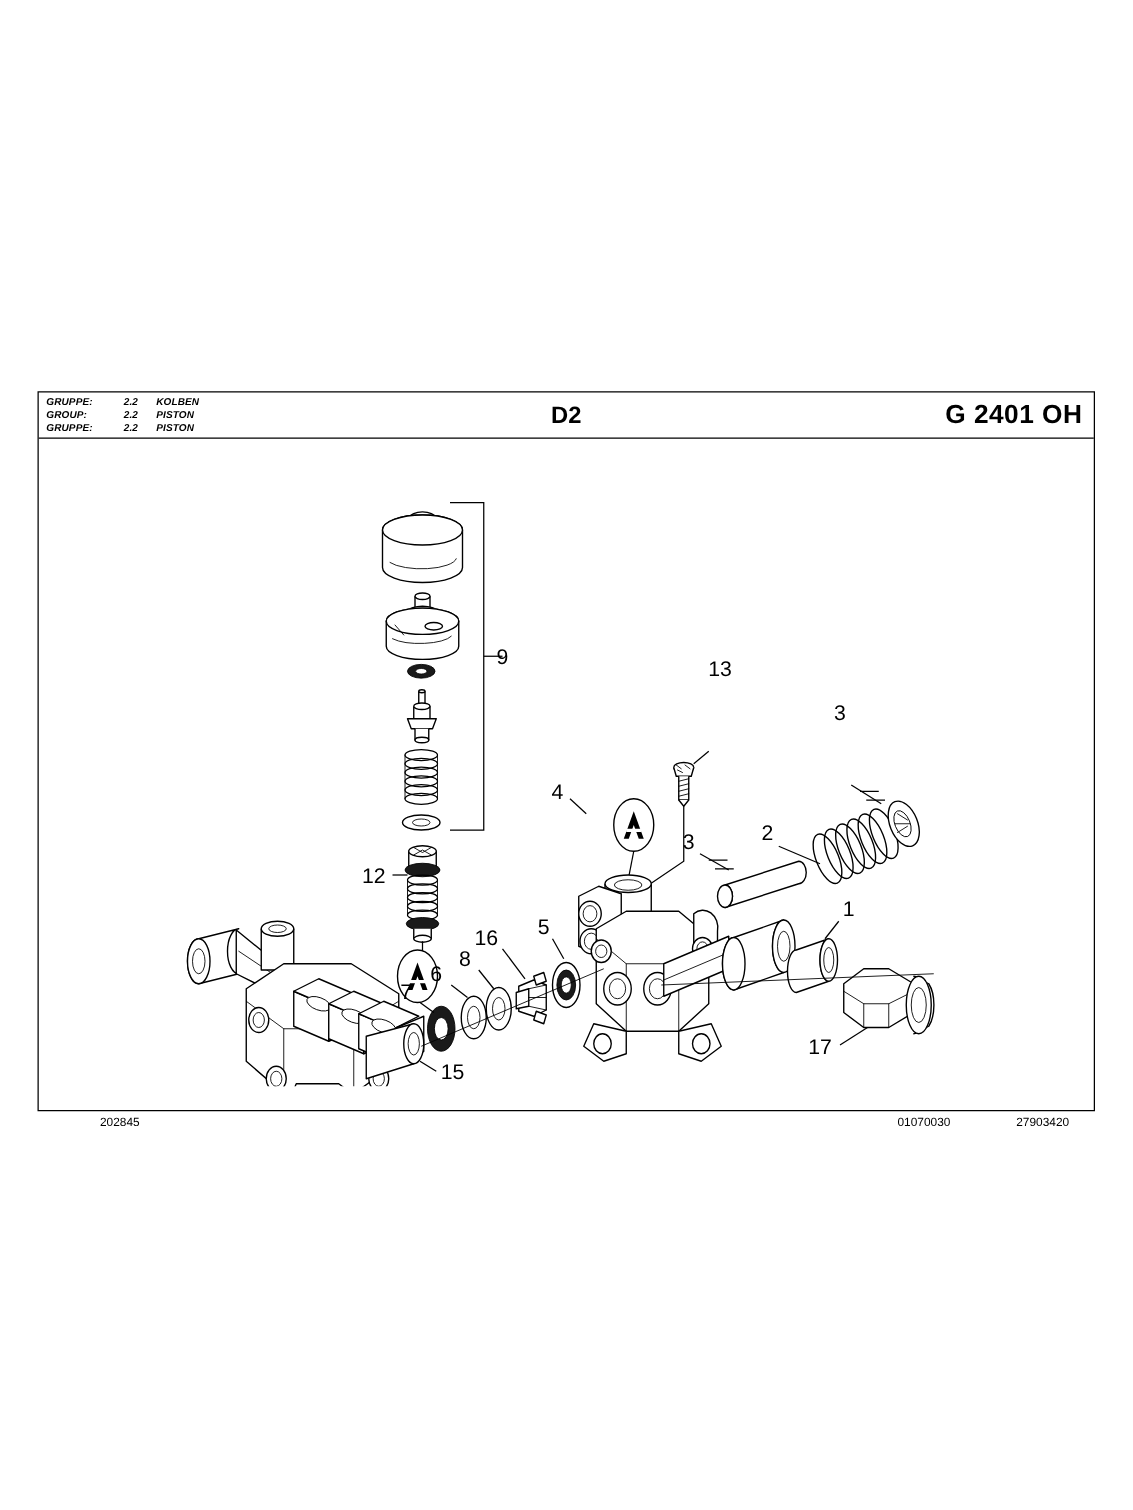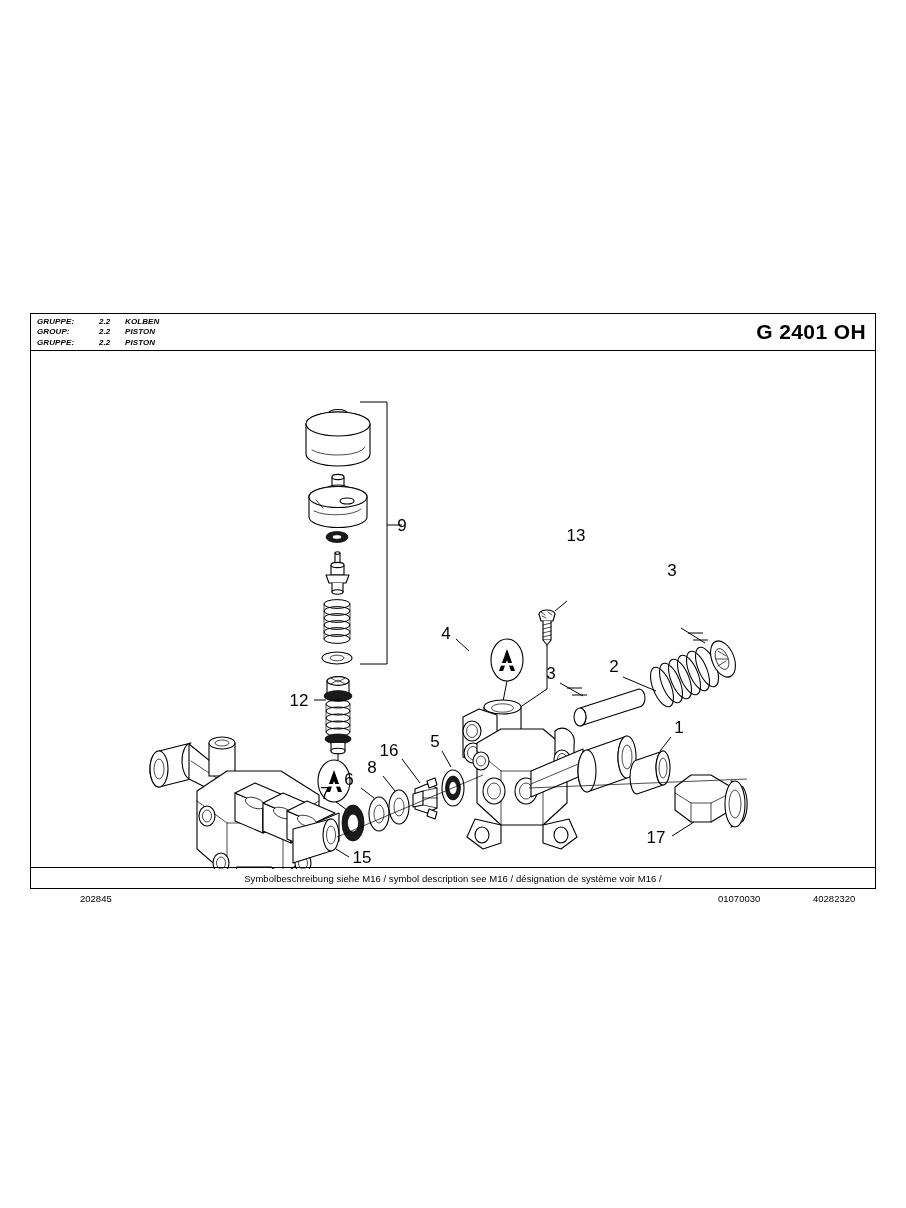--- a/index.html
+++ b/index.html
@@ -142,20 +142,21 @@
         <span class="lbl">GRUPPE:</span><span class="num">2.2</span><span>KOLBEN</span>
       </div>
       <div class="row">
         <span class="lbl">GROUP:</span><span class="num">2.2</span><span>PISTON</span>
       </div>
       <div class="row">
         <span class="lbl">GRUPPE:</span><span class="num">2.2</span><span>PISTON</span>
       </div>
     </div>
 
+    <div id="sheet-code">D2</div>
     <div id="model-code">G 2401 OH</div>
   </div>
 
   <div id="drawing-area">
     <svg id="drawing-svg" width="844" height="518" viewBox="0 0 844 518" xmlns="http://www.w3.org/2000/svg">
       <defs>
         <style>
           .ln   { fill:none; stroke:#000; stroke-width:1.1; stroke-linecap:round; stroke-linejoin:round; }
           .lnt  { fill:none; stroke:#000; stroke-width:0.7; stroke-linecap:round; stroke-linejoin:round; }
           .sld  { fill:#fff; stroke:#000; stroke-width:1.1; stroke-linejoin:round; }
@@ -513,22 +514,19 @@
         <text class="cal-num" text-anchor="middle" x="404" y="396">5</text>
         <text class="cal-num" text-anchor="middle" x="358" y="405">16</text>
         <text class="cal-num" text-anchor="middle" x="341" y="422">8</text>
         <text class="cal-num" text-anchor="middle" x="318" y="434">6</text>
         <text class="cal-num" text-anchor="middle" x="294" y="448">7</text>
         <text class="cal-num" text-anchor="middle" x="331" y="512">15</text>
       </g>
     </svg>
   </div>
 
-  <div id="footnote-strip">
-    <span id="footnote-text">Symbolbeschreibung siehe M16 / symbol description see M16 / désignation de système voir M16 /</span>
-  </div>
 </div>
 
 <div id="page-footer">
   <span id="doc-number">202845</span>
   <span id="rev-number">01070030</span>
-  <span id="part-number">40282320</span>
+  <span id="part-number">27903420</span>
 </div>
 
 </body></html>

